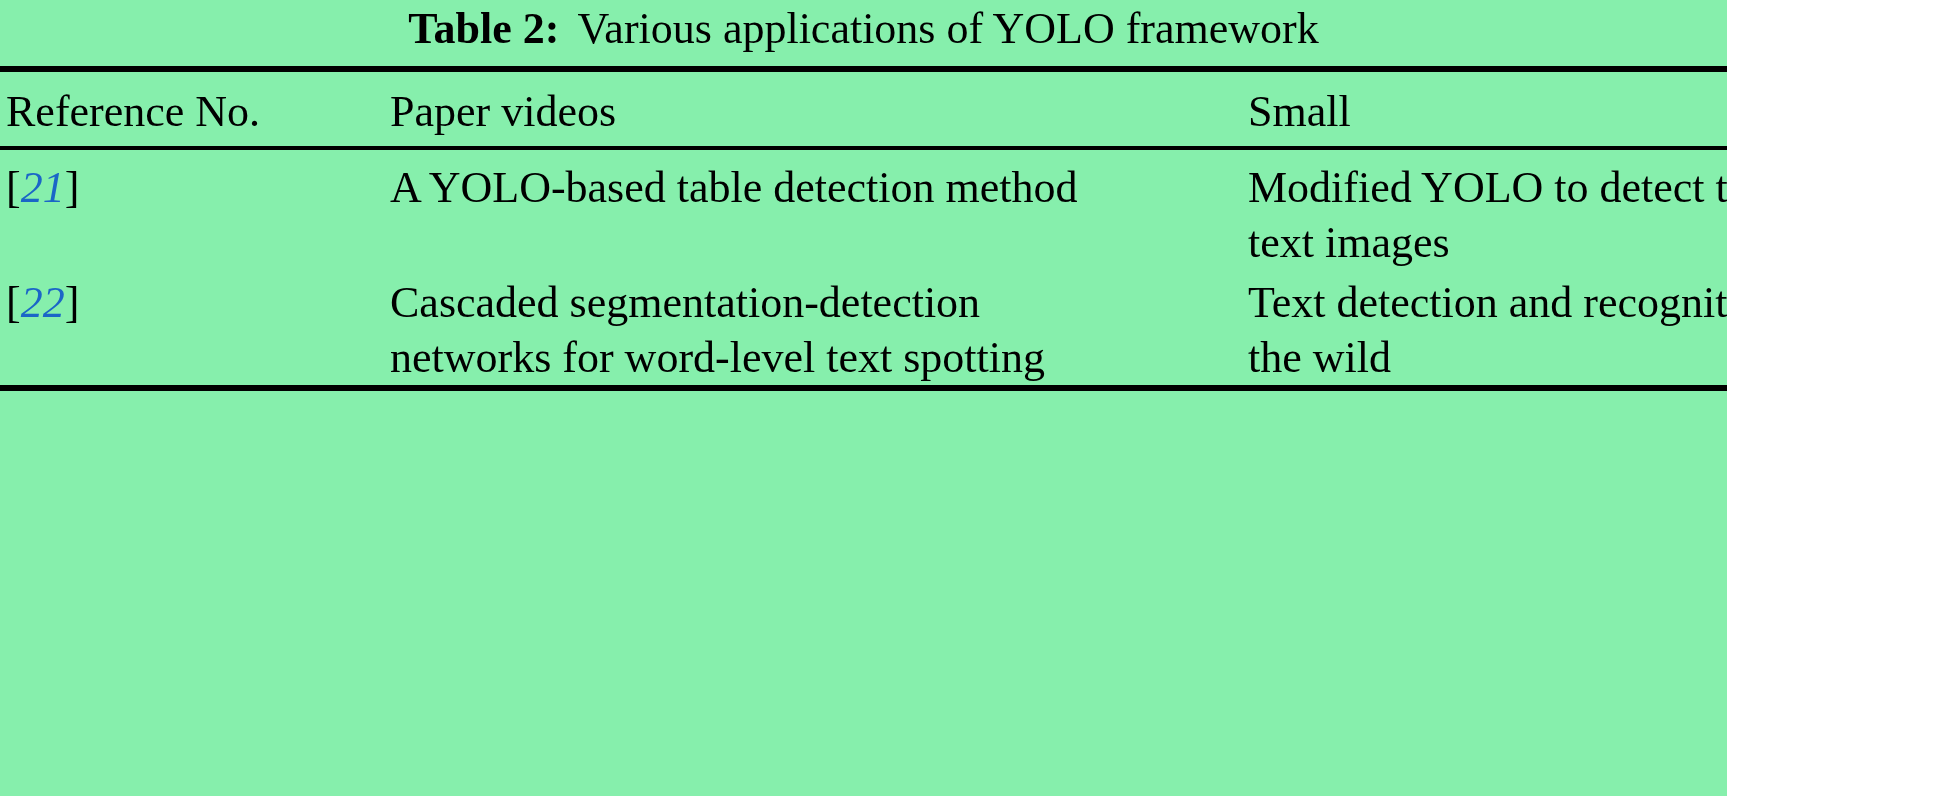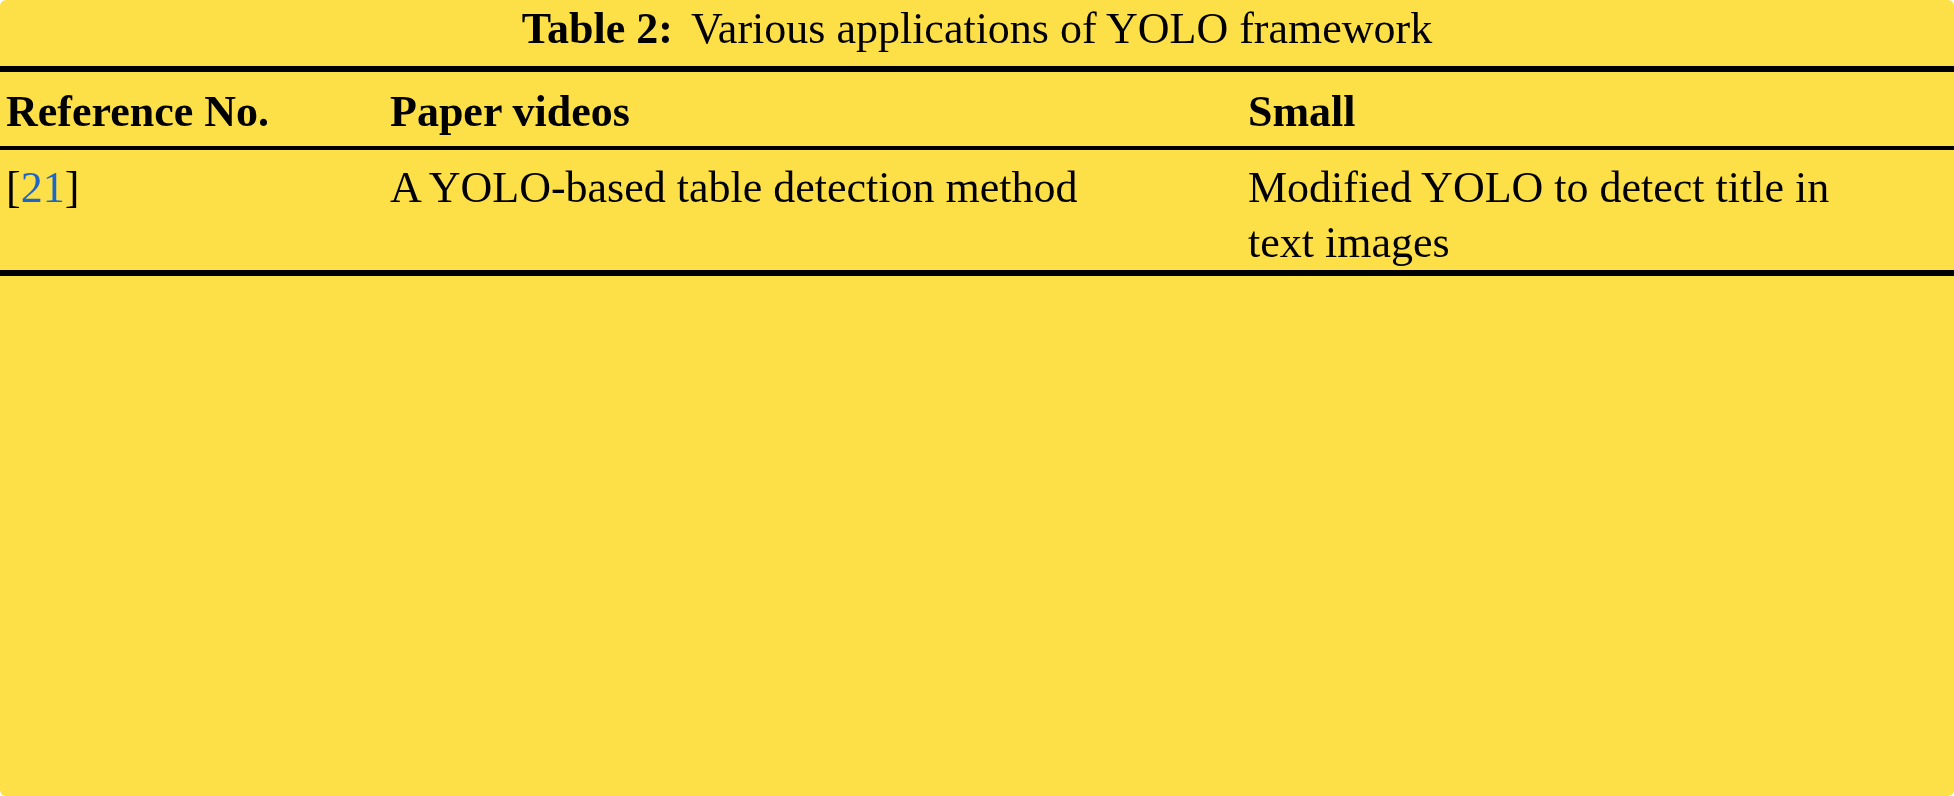--- a/index.html
+++ b/index.html
@@ -2,27 +2,26 @@
 <html style="--citation-blue: #1B66C7;"><head>
 <meta charset="utf-8">
 <style>
   html, body {
     margin: 0;
     padding: 0;
     background: #ffffff;
   }
   .page {
     position: relative;
-    width: 1954px;
+    width: 1727px;
     height: 796px;
-    background: #fde047;
+    background: #86efac;
     overflow: hidden;
     font-family: "Liberation Serif", "DejaVu Serif", serif;
     color: #000000;
-    border-radius: 6px;
   }
   .caption {
     text-align: center;
     font-size: 44px;
     line-height: 50px;
     padding-top: 4px;
     white-space: nowrap;
   }
   .caption .caption-label {
     font-weight: bold;
@@ -33,21 +32,21 @@
     margin-top: 12px;
     border-collapse: collapse;
     table-layout: fixed;
     border-top: 6px solid #000000;
     border-bottom: 6px solid #000000;
   }
   col.c-ref   { width: 390px; }
   col.c-title { width: 858px; }
   col.c-usage { width: 706px; }
   thead th {
-    font-weight: bold;
+    font-weight: normal;
     text-align: left;
     font-size: 44px;
     line-height: 52px;
     padding: 14px 0 8px 0;
     border-bottom: 4px solid #000000;
     white-space: nowrap;
   }
   thead th.h-ref { padding-left: 6px; }
   tbody td {
     vertical-align: top;
@@ -58,20 +57,21 @@
   }
   tbody tr.first-row td { padding-top: 10px; }
   td.ref-cell {
     padding-left: 6px;
     white-space: nowrap;
   }
   a.ref-num {
     color: var(--citation-blue, #1B66C7);
     text-decoration: none;
     cursor: pointer;
+    font-style: italic;
   }
 </style>
 </head>
 <body>
 
 <div class="page">
 
   <div class="caption">
     <span class="caption-label">Table 2:</span><span>Various applications of YOLO framework</span>
   </div>
@@ -91,20 +91,27 @@
     </thead>
     <tbody>
 
       <tr class="first-row">
         <td class="ref-cell"><span>[</span><a class="ref-num">21</a><span>]</span></td>
         <td>A YOLO-based table detection method</td>
         <td>Modified YOLO to detect title in
 text images</td>
       </tr>
 
+      <tr>
+        <td class="ref-cell"><span>[</span><a class="ref-num">22</a><span>]</span></td>
+        <td>Cascaded segmentation-detection
+networks for word-level text spotting</td>
+        <td>Text detection and recognition in
+the wild</td>
+      </tr>
 
 
 
 
     </tbody>
   </table>
 
 </div>
 
 </body></html>

